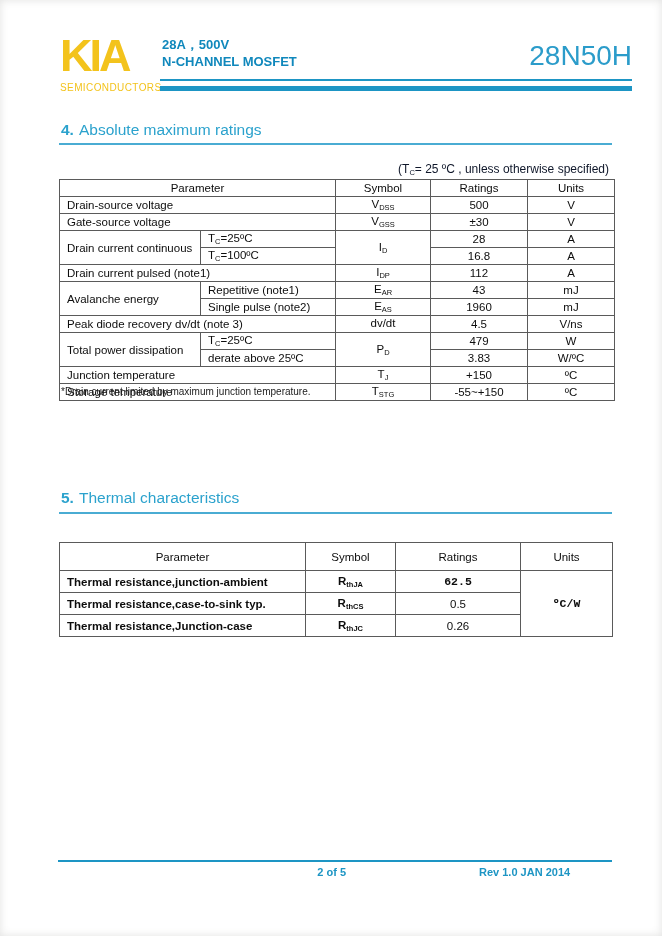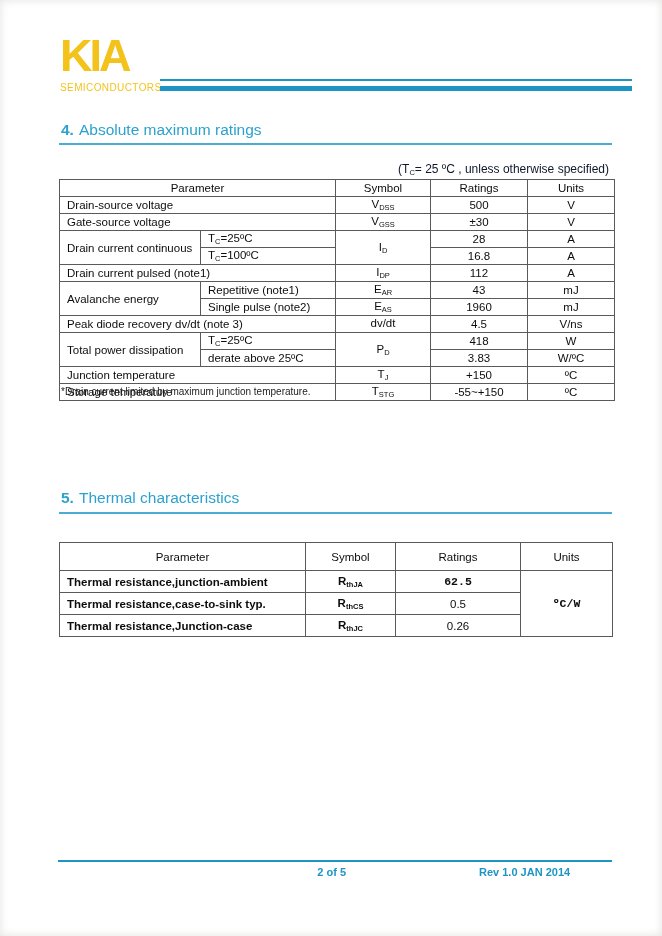--- a/index.html
+++ b/index.html
@@ -46,20 +46,25 @@
             font-size:11px;font-weight:bold;color:#1d95c4;}
   .revision{position:absolute;left:479px;top:866px;font-size:11px;font-weight:bold;color:#1d95c4;}
 </style>
 </head>
 <body>
 
 <div class="page">
 
   <div class="logo">KIA</div>
   <div class="logo-sub">SEMICONDUCTORS</div>
+  <div class="subtitle">
+    <div>28A，500V</div>
+    <div>N-CHANNEL MOSFET</div>
+  </div>
+  <div class="part">28N50H</div>
   <div class="rule-thin"></div>
   <div class="rule-thick"></div>
 
   <div class="sec-title s4"><span class="num">4.</span><span>Absolute maximum ratings</span></div>
   <div class="sec-underline u4"></div>
 
   <div class="cond-note"><span>(T</span><span class="sub">C</span><span>= 25 ºC , unless otherwise specified)</span></div>
 
   <table class="t1">
     <colgroup>
@@ -122,21 +127,21 @@
     <tr>
       <td colspan="2" class="l">Peak diode recovery dv/dt (note 3)</td>
       <td class="c"><span>dv/dt</span><span class="sub"></span></td>
       <td class="c">4.5</td>
       <td class="c">V/ns</td>
     </tr>
     <tr>
       <td rowspan="2" class="l">Total power dissipation</td>
       <td class="l"><span>T</span><span class="sub">C</span><span>=25ºC</span></td>
       <td rowspan="2" class="c"><span>P</span><span class="sub">D</span></td>
-      <td class="c">418</td>
+      <td class="c">479</td>
       <td class="c">W</td>
     </tr>
     <tr>
       <td class="l">derate above 25ºC</td>
       <td class="c">3.83</td>
       <td class="c">W/ºC</td>
     </tr>
     <tr>
       <td colspan="2" class="l">Junction temperature</td>
       <td class="c"><span>T</span><span class="sub">J</span></td>

